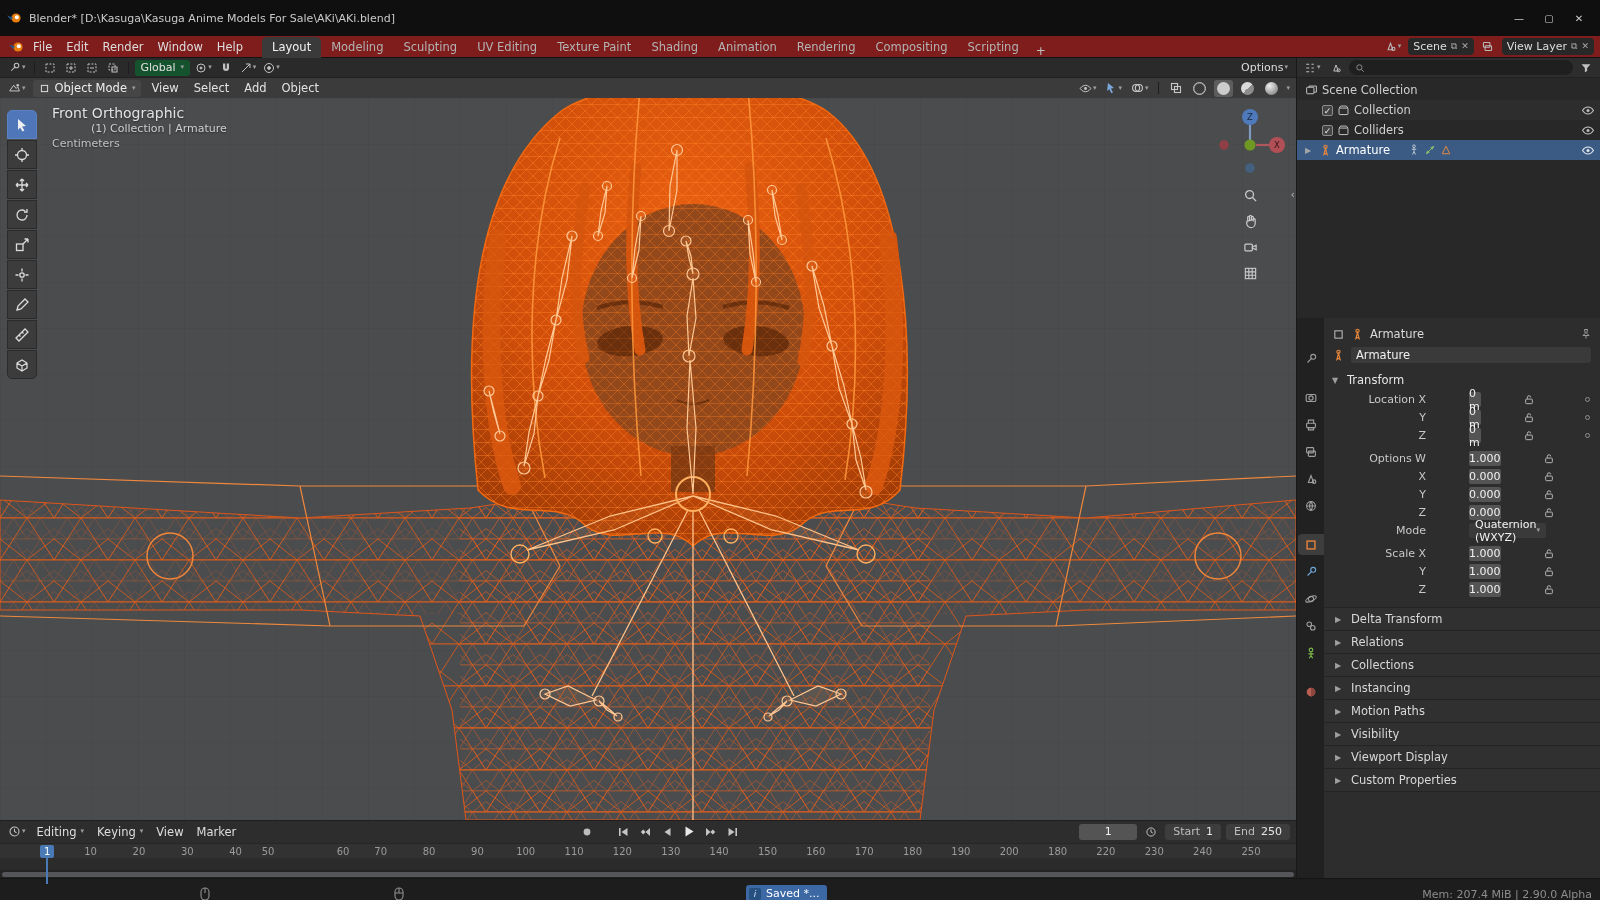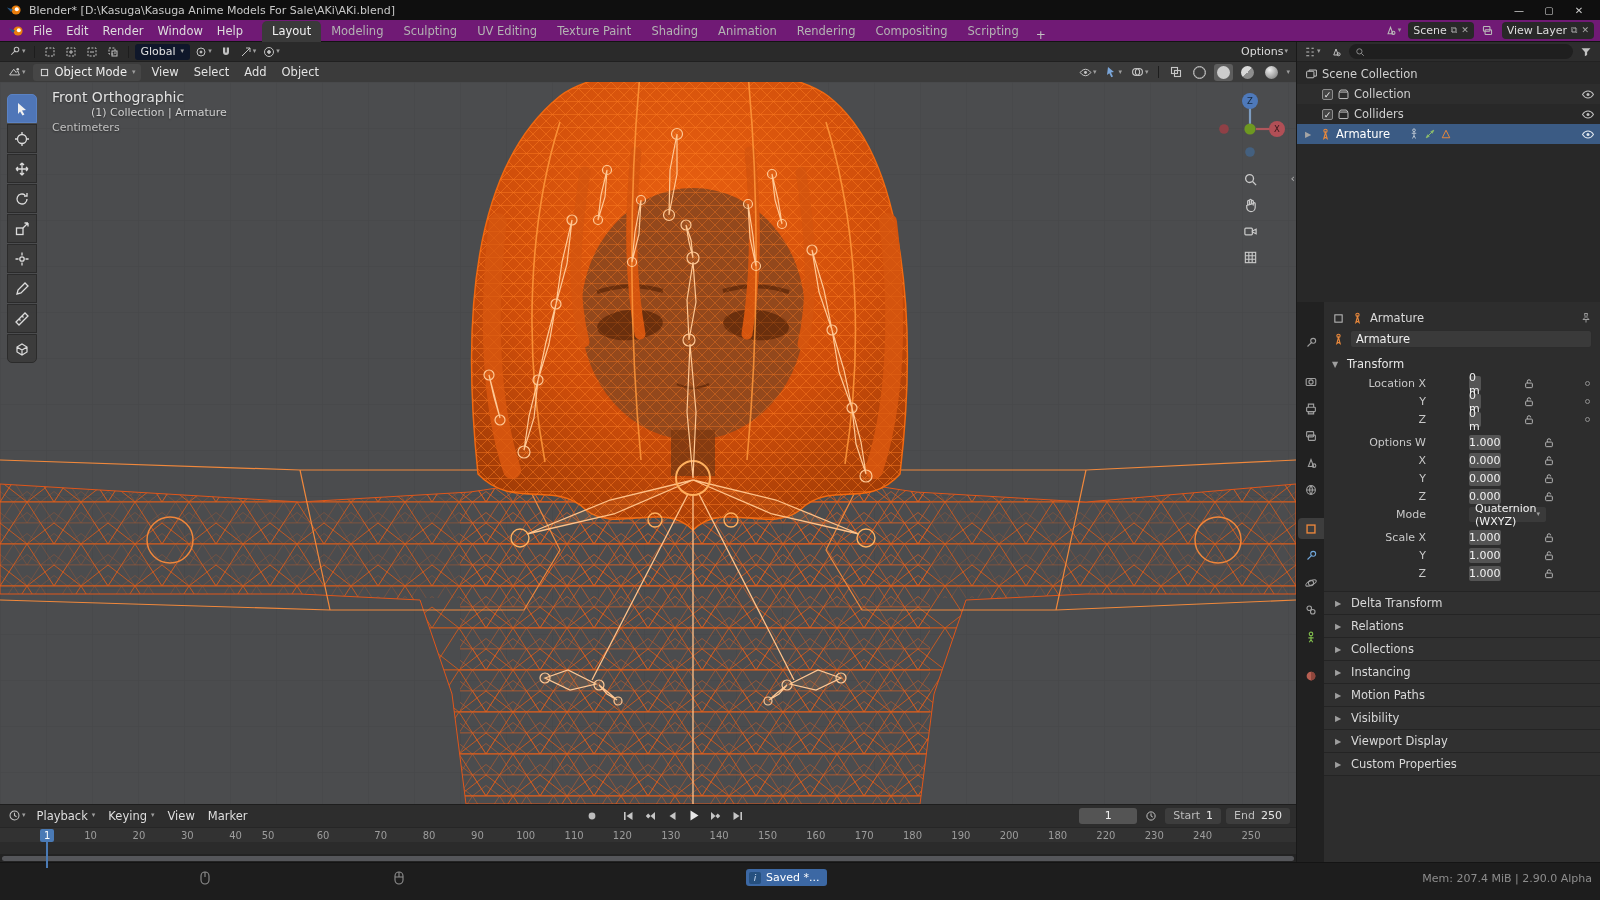--- a/index.html
+++ b/index.html
@@ -6,45 +6,45 @@
   html,body { width:1600px; height:900px; overflow:hidden; }
   body {
     background:#1d1d1d;
     font-family:"DejaVu Sans","Liberation Sans",sans-serif;
     font-size:12px; color:#d4d4d4;
     user-select:none; cursor:default;
   }
   svg { display:block; }
 
   
-  .titlebar { height:20px; background:#0f0f0f; display:flex; align-items:center; padding:0 6px; gap:7px; font-size:11px; color:#c9c9c9; }
+  .titlebar { height:36px; background:#0f0f0f; display:flex; align-items:center; padding:0 6px; gap:7px; font-size:11px; color:#c9c9c9; }
   .win-controls { margin-left:auto; display:flex; }
   .win-btn { width:30px; height:20px; display:flex; align-items:center; justify-content:center; font-size:10px; color:#cfcfcf; }
 
   
-  .topbar { height:22px; background:#701a75; display:flex; align-items:center; padding:0 6px; border-bottom:1px solid #131313; }
+  .topbar { height:22px; background:#7f1d1d; display:flex; align-items:center; padding:0 6px; border-bottom:1px solid #131313; }
   .menu-item { padding:2px 7px; font-size:11.5px; color:#dddddd; border-radius:3px; }
   .ws-tabs { display:flex; align-items:flex-end; height:22px; margin-left:12px; }
   .ws-tab { padding:3px 10px 4px; font-size:11.5px; color:#b3b3b3; border-radius:5px 5px 0 0; }
   .ws-tab.active { background:#3a3a3a; color:#f2f2f2; }
   .ws-add { padding:0 7px; color:#c2c2c2; }
   .topbar-right { margin-left:auto; display:flex; align-items:center; gap:5px; }
   .selector { display:flex; align-items:center; gap:4px; background:#282828; border-radius:4px; height:17px; padding:0 5px; font-size:11px; color:#dddddd; }
   .mini-ic { color:#a8a8a8; font-size:9px; line-height:1; }
 
   
   .cols { display:flex; height:820px; }
   .col-left { width:1296px; display:flex; flex-direction:column; }
   .col-right { width:304px; display:flex; flex-direction:column; background:#2d2d2d; border-left:1px solid #191919; }
 
   
   .toolheader { height:20px; background:#2a2a2a; display:flex; align-items:center; padding:0 6px; gap:3px; border-bottom:1px solid #202020; }
   .icon-btn { min-width:18px; height:16px; display:flex; align-items:center; justify-content:center; border-radius:3px; color:#c2c2c2; gap:1px; padding:0 2px; }
   .chev { font-size:7px; color:#9e9e9e; line-height:1; }
-  .dd { display:flex; align-items:center; gap:5px; background:#0f172a; height:16px; border-radius:3px; padding:0 6px; font-size:11px; color:#e0e0e0; }
+  .dd { display:flex; align-items:center; gap:5px; background:#14532d; height:16px; border-radius:3px; padding:0 6px; font-size:11px; color:#e0e0e0; }
   .sep { width:1px; height:12px; background:#1d1d1d; margin:0 3px; }
   .spacer { flex:1; }
 
   
   .vp-header { height:20px; background:#3b3b3b; display:flex; align-items:center; padding:0 6px; gap:5px; }
   .vph-menu { font-size:11.5px; color:#e3e3e3; padding:0 5px; }
   .mode-dd { display:flex; align-items:center; gap:5px; background:#464646; border-radius:3px; height:17px; padding:0 6px; font-size:11.5px; color:#eeeeee; }
   .sph { width:13px; height:13px; border-radius:50%; }
   .sph-wrap { width:19px; height:17px; display:flex; align-items:center; justify-content:center; border-radius:3px; }
   .sph-wrap.active { background:#5d5d5d; }
@@ -565,21 +565,21 @@
     <div class="timeline">
       <div class="tl-header">
         <span class="icon-btn">
           <svg width="13" height="13" viewBox="0 0 16 16" fill="none" stroke="#c2c2c2" stroke-width="1.3">
               <circle cx="8" cy="8" r="5.5"></circle>
               <path d="M8 4.5V8l2.5 1.5"></path>
             </svg>
           <span class="chev">▾</span>
         </span>
         <span class="tl-menu">
-            <span>Playback</span>
+            <span>Editing</span>
             <span class="chev">▾</span>
           </span>
         <span class="tl-menu">
             <span>Keying</span>
             <span class="chev">▾</span>
           </span>
         <span class="tl-menu">
             <span>View</span>
           </span>
         <span class="tl-menu">
@@ -644,21 +644,21 @@
           <span style="color:#bdbdbd">End</span>
           <span>250</span>
         </div>
       </div>
       <div class="tl-ruler">
         <span class="tick" style="left:90.6px">10</span>
         <span class="tick" style="left:138.9px">20</span>
         <span class="tick" style="left:187.3px">30</span>
         <span class="tick" style="left:235.6px">40</span>
         <span class="tick" style="left:268px">50</span>
-        <span class="tick" style="left:323px">60</span>
+        <span class="tick" style="left:343px">60</span>
         <span class="tick" style="left:380.7px">70</span>
         <span class="tick" style="left:429px">80</span>
         <span class="tick" style="left:477.4px">90</span>
         <span class="tick" style="left:525.7px">100</span>
         <span class="tick" style="left:574.1px">110</span>
         <span class="tick" style="left:622.4px">120</span>
         <span class="tick" style="left:670.8px">130</span>
         <span class="tick" style="left:719.1px">140</span>
         <span class="tick" style="left:767.5px">150</span>
         <span class="tick" style="left:815.8px">160</span>

